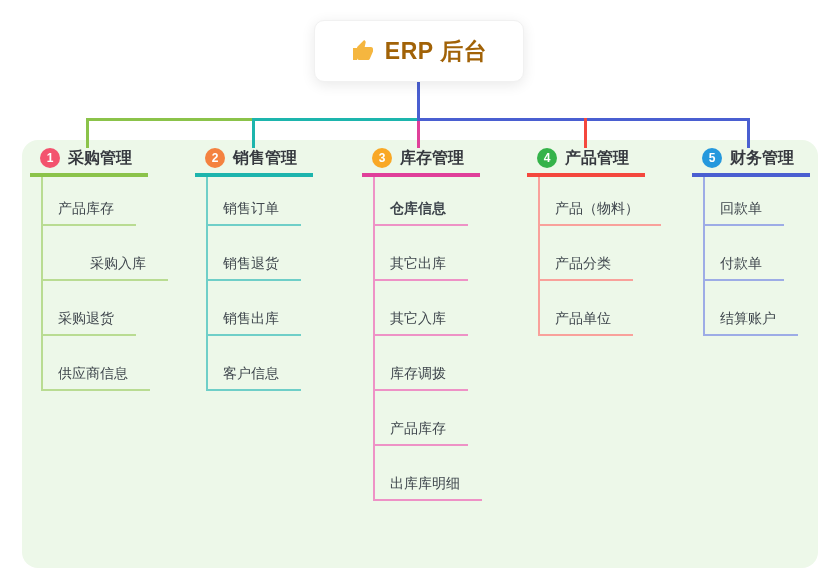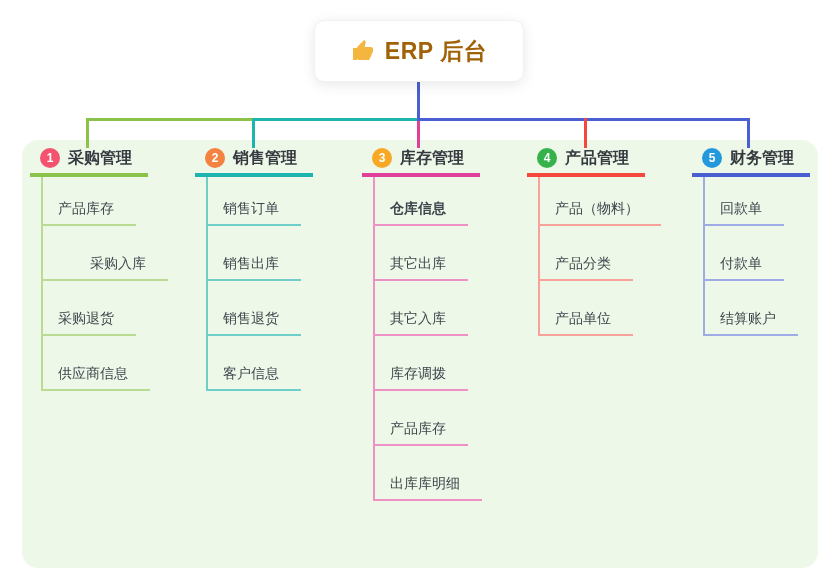--- a/index.html
+++ b/index.html
@@ -83,24 +83,24 @@
       <div class="branch" style="left: 195px;">
         <div class="branch-header" style="border-bottom-color: rgb(29, 181, 173);">
           <span class="badge" style="background: rgb(244, 130, 64);">2</span>
           <span class="branch-label">销售管理</span>
         </div>
         <div class="children" style="border-left-color: rgb(111, 207, 200);">
           <div class="child">
             <span class="child-label" style="border-bottom-color: rgb(111, 207, 200);">销售订单</span>
           </div>
           <div class="child">
-            <span class="child-label" style="border-bottom-color: rgb(111, 207, 200);">销售出库</span>
+            <span class="child-label" style="border-bottom-color: rgb(111, 207, 200);">销售退货</span>
           </div>
           <div class="child">
-            <span class="child-label" style="border-bottom-color: rgb(111, 207, 200);">销售退货</span>
+            <span class="child-label" style="border-bottom-color: rgb(111, 207, 200);">销售出库</span>
           </div>
           <div class="child">
             <span class="child-label" style="border-bottom-color: rgb(111, 207, 200);">客户信息</span>
           </div>
         </div>
       </div>
       <div class="branch" style="left: 362px;">
         <div class="branch-header" style="border-bottom-color: rgb(224, 64, 154);">
           <span class="badge" style="background: rgb(249, 168, 37);">3</span>
           <span class="branch-label">库存管理</span>

